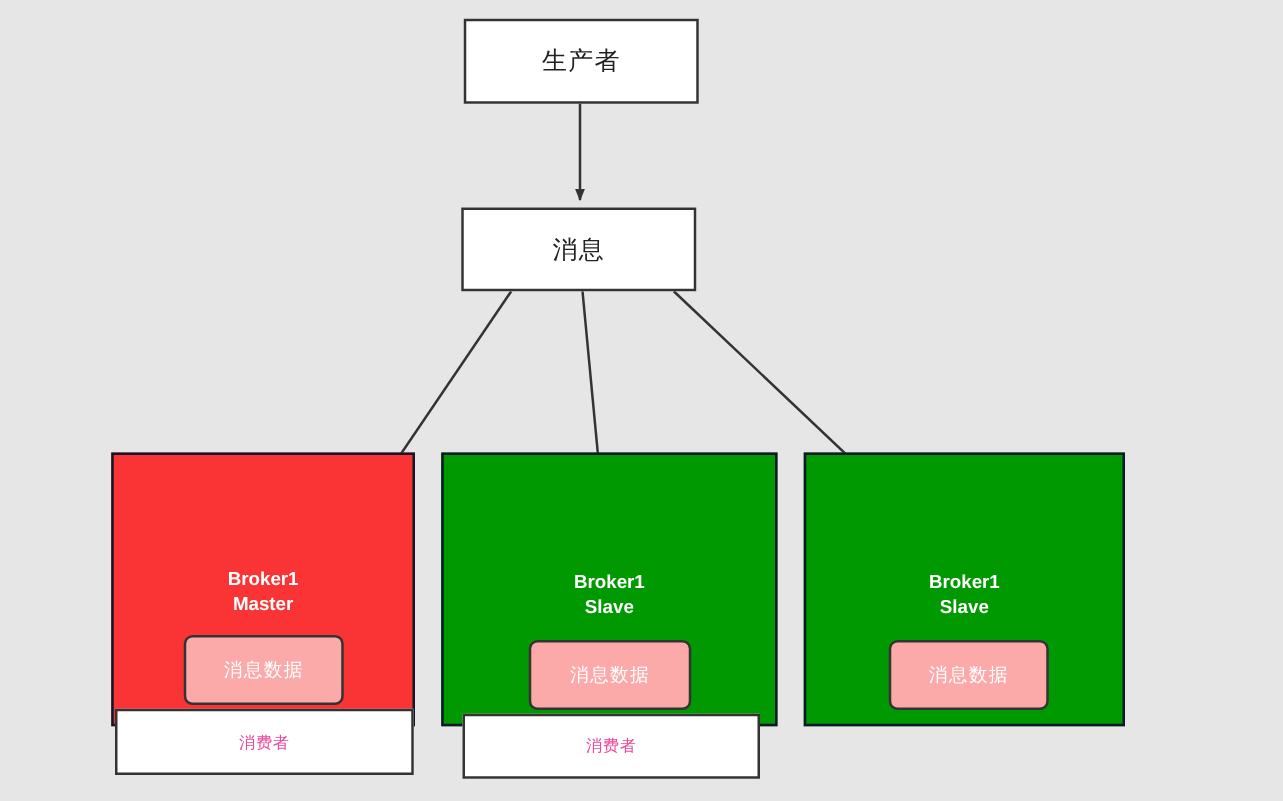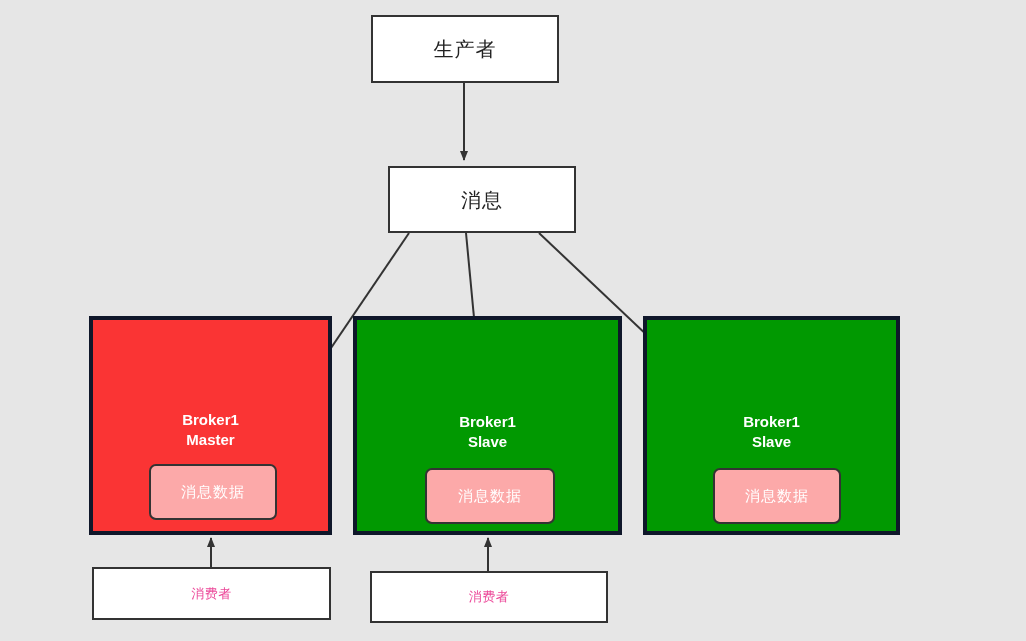--- a/index.html
+++ b/index.html
@@ -49,22 +49,23 @@
     font-size: 20px;
     line-height: 1.2;
     letter-spacing: 1px;
   }
   .consumer-box .node-label {
     font-size: 13px;
     letter-spacing: 0.5px;
     color: #ec4899;
   }
   .broker-box {
-    border: 4px solid #0f172a;
+    border: 2px solid #0f172a;
     justify-content: flex-start;
+    margin-top: 46px;
   }
   .broker-box.master {
     background: #fa3434;
   }
   .broker-box.slave {
     background: #019901;
   }
   .broker-title {
     color: #ffffff;
     font-weight: bold;
@@ -113,21 +114,21 @@
 
     <line x1="211" y1="567" x2="211" y2="538" stroke="#333333" stroke-width="2" marker-end="url(#arrowhead)"></line>
 
     <line x1="488" y1="571" x2="488" y2="538" stroke="#333333" stroke-width="2" marker-end="url(#arrowhead)"></line>
   </svg>
 
   <div class="node plain-box" style="left:371px; top:15px; width:188px; height:68px;">
     <span class="node-label">生产者</span>
   </div>
 
-  <div class="node plain-box" style="left:388px; top:166px; width:188px; height:67px;">
+  <div class="node plain-box" style="left:369px; top:166px; width:188px; height:67px;">
     <span class="node-label">消息</span>
   </div>
 
   <div class="node broker-box master" style="left:89px; top:316px; width:243px; height:219px;">
     <span class="broker-title" style="top:90px;">Broker1
 Master</span>
     <div class="data-box" style="left:56px; top:144px; width:128px; height:56px;">
       <span class="data-label">消息数据</span>
     </div>
   </div>

